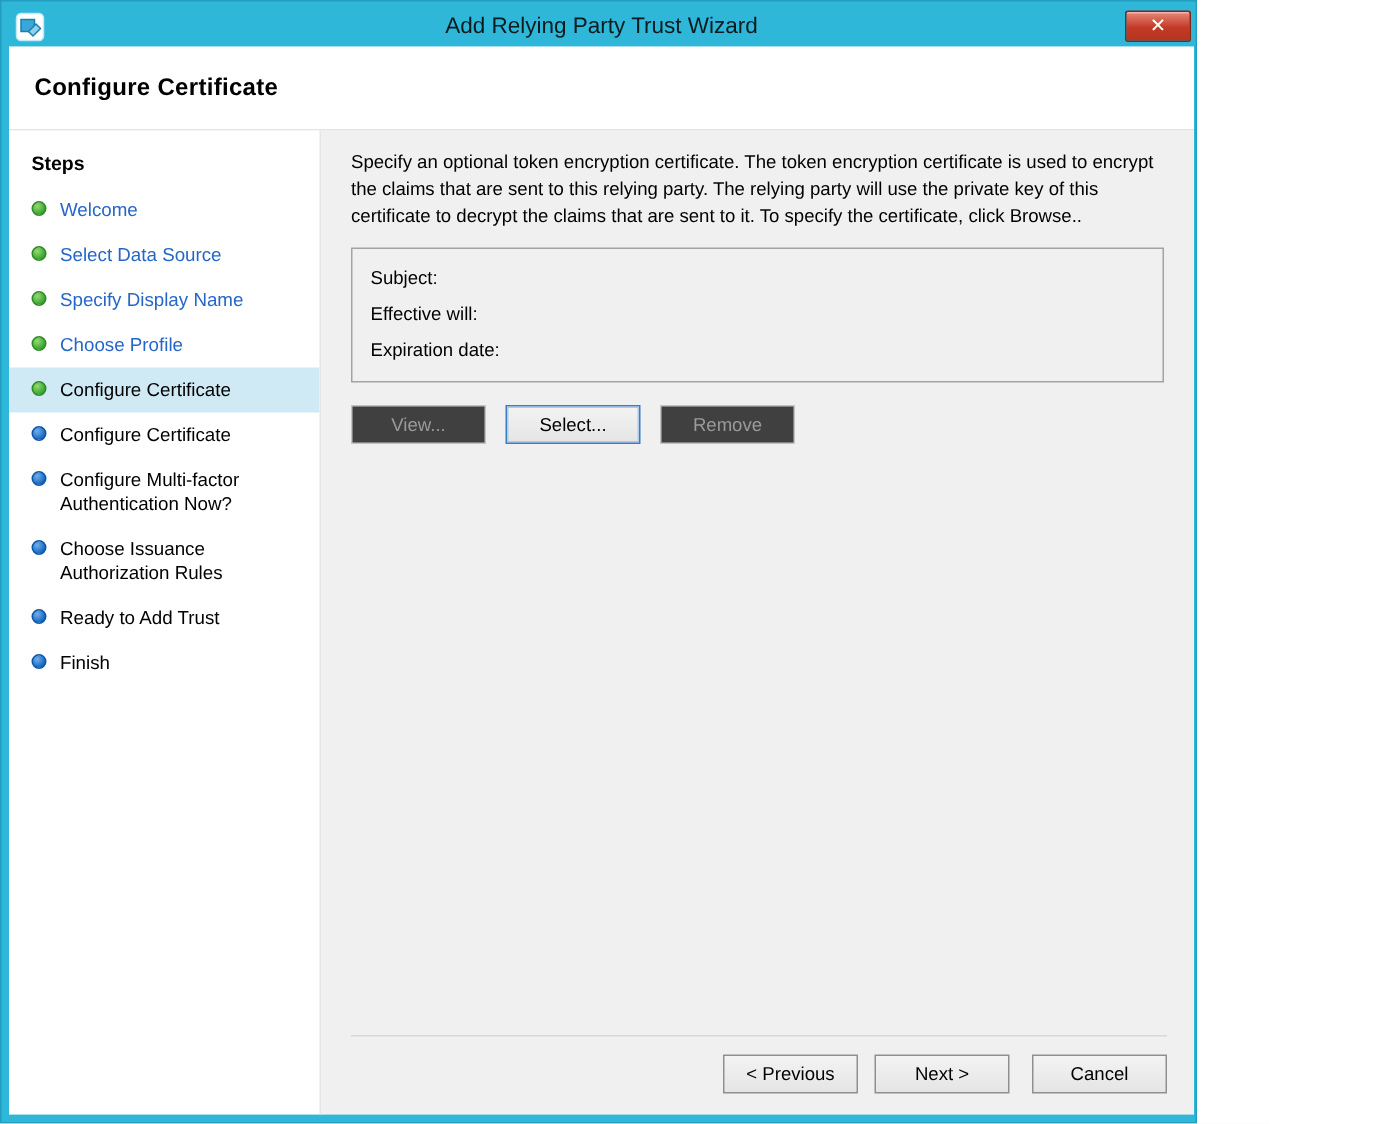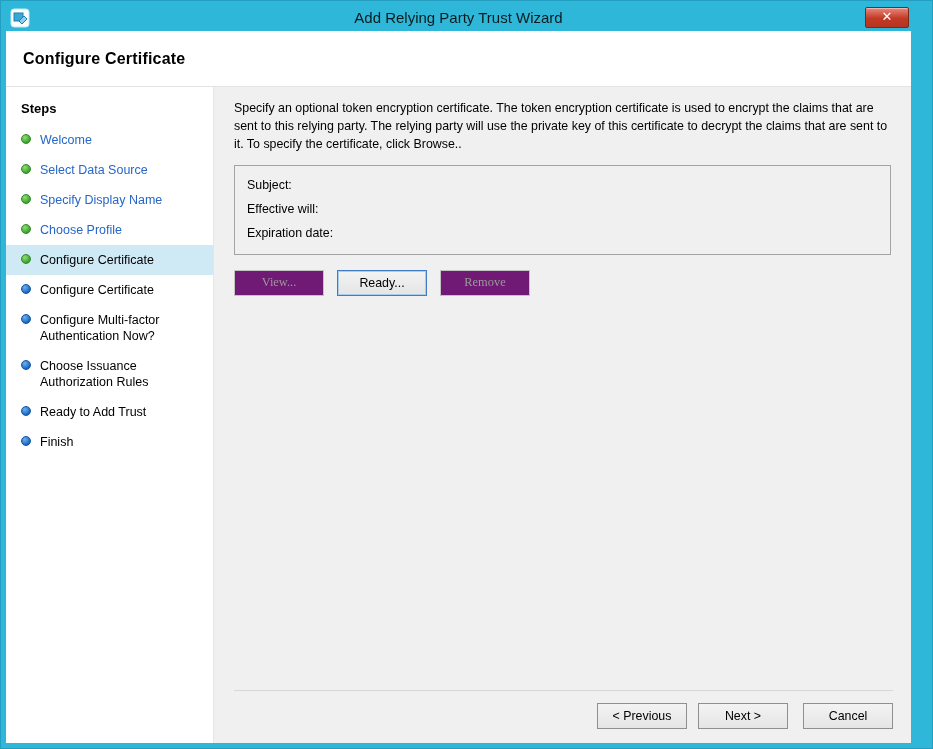--- a/index.html
+++ b/index.html
@@ -3,24 +3,24 @@
 <meta charset="utf-8">
 <style>
   * { box-sizing: border-box; }
   html,body { margin:0; padding:0; background:#ffffff; }
   body {
     font-family: "Liberation Sans", "DejaVu Sans", sans-serif;
     color:#000;
   }
 
   .window {
-    width:933px; height:749px;
+    width:798px; height:749px;
     background: var(--titlebar, #2fb7da);
     border:1px solid var(--window-border, #239ec0);
-    padding:0 21px 5px 5px;
+    padding:0 1px 5px 5px;
     position:relative;
   }
 
   
   .titlebar {
     height:30px;
     position:relative;
     display:flex;
     align-items:center;
     padding:3px 2px 0 4px;
@@ -139,24 +139,23 @@
     font-size:12.4px;
     font-family:inherit;
     border:1px solid #8f8f8f;
     background: linear-gradient(#f3f3f3,#e5e5e5);
     color:#000;
     cursor:pointer;
     padding:0 10px;
   }
   .btn.disabled {
     border-color:#c3c3c3;
-    background:#701a75;
+    background:#404040;
     color:#9a9a9a;
     cursor:default;
-    font-family:Liberation Serif, serif;
   }
   .btn.focused {
     border:1px solid #3f7cc1;
     box-shadow: inset 0 0 0 1px #a9cdec;
   }
 
   .footer {
     margin-top:auto;
     border-top:1px solid #d8d8d8;
     padding:12px 0 2px 0;
@@ -253,21 +252,21 @@
               <span class="cert-value"></span>
             </div>
             <div class="cert-row">
               <span class="cert-label">Expiration date:</span>
               <span class="cert-value"></span>
             </div>
           </div>
 
         <div class="actions">
           <button class="btn disabled">View...</button>
-          <button class="btn focused">Ready...</button>
+          <button class="btn focused">Select...</button>
           <button class="btn disabled">Remove</button>
         </div>
 
         <div class="footer">
           <button class="btn">&lt; Previous</button>
           <button class="btn">Next &gt;</button>
           <button class="btn extra-gap">Cancel</button>
         </div>
       </section>
 

